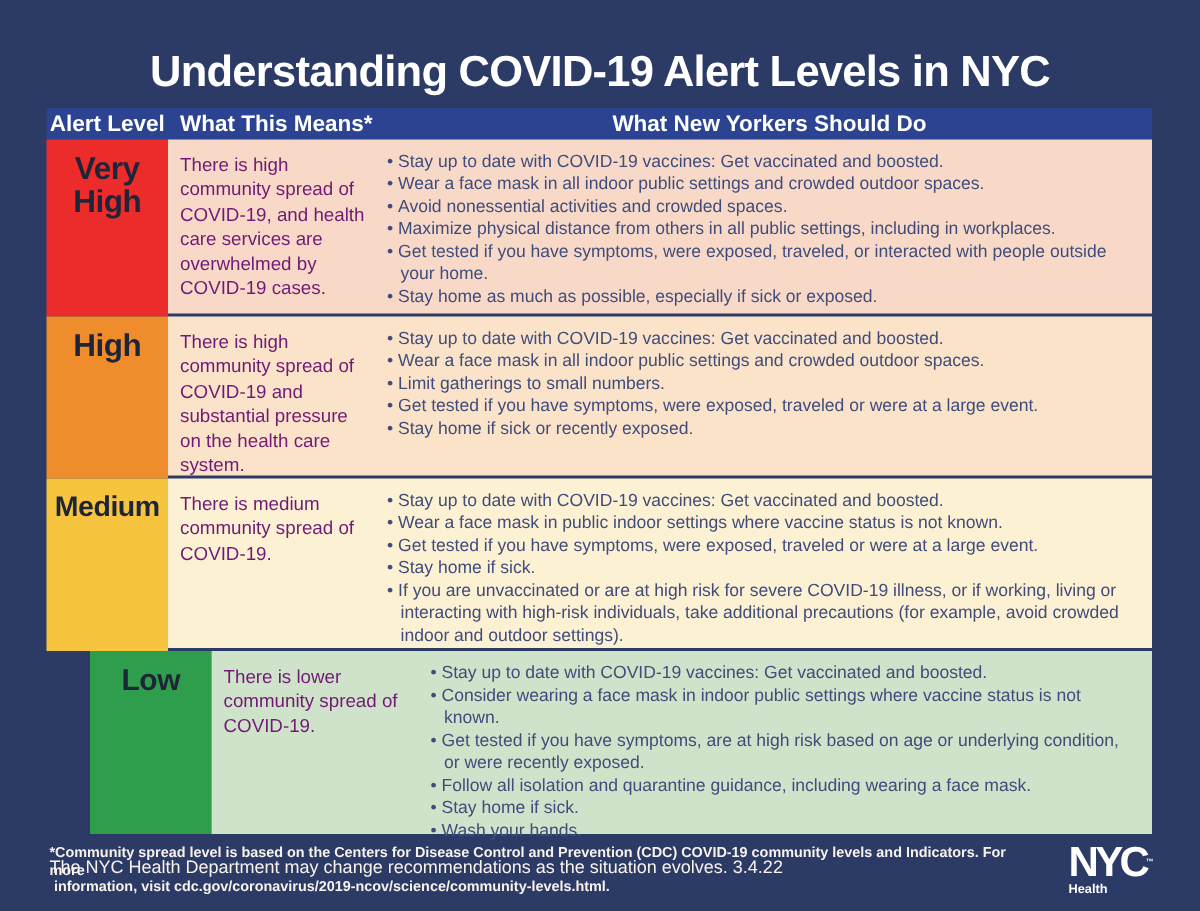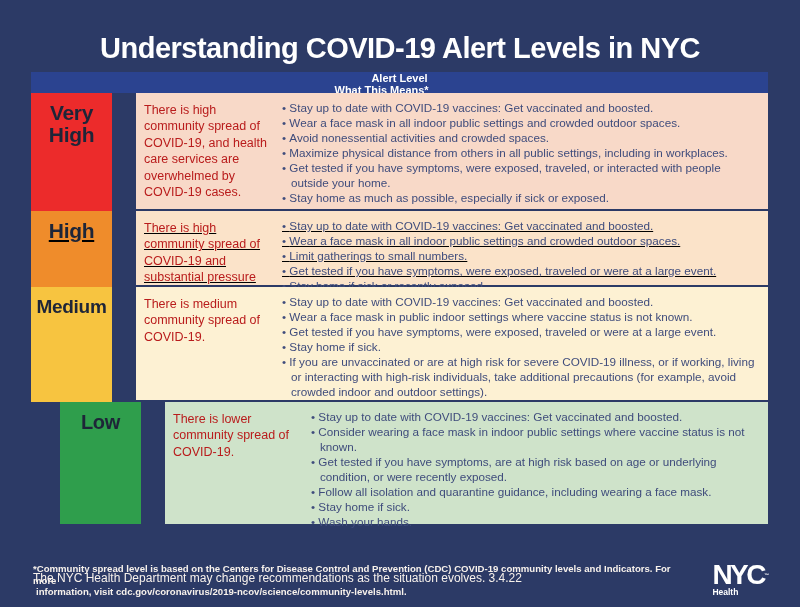--- a/index.html
+++ b/index.html
@@ -23,29 +23,28 @@
   .table{
     position:absolute;left:31px;top:72px;width:737px;
   }
   .thead{
     height:21px;
     background:#2b4390;
     display:flex;
     align-items:center;
     color:#ffffff;
     font-weight:bold;
-    font-size:11px;
-    flex-direction:column;
+    font-size:15px;
   }
   .th-level{width:81px;text-align:center;}
   .th-means{width:146px;box-sizing:border-box;padding-left:8px;}
   .th-actions{flex:1;text-align:center;}
-  .row{display:flex;gap:24px;}
+  .row{display:flex;}
   .r0{height:118px;}
-  .r1{height:76px;text-decoration:underline;}
+  .r1{height:108px;}
   .r2{height:115px;border-radius:23px;}
   .r3{height:122px;}
   .label{
     width:81px;
     box-sizing:border-box;
     padding-top:9px;
     text-align:center;
     font-weight:bold;
     color:#1e2538;
     letter-spacing:-0.3px;
@@ -57,21 +56,21 @@
     flex:1;display:flex;
     margin-bottom:2px;
   }
   .r3 .panel{margin-bottom:0;}
   .means{
     width:146px;
     box-sizing:border-box;
     padding:9px 12px 16px 8px;
     font-size:12.5px;
     line-height:16.4px;
-    color:#b91c1c;
+    color:#701a75;
   }
   .bullets{
     flex:1;
     margin:0;
     padding:7px 10px 0 0;
     list-style:none;
     font-size:11.7px;
     line-height:15px;
     color:#3f4c7c;
   }

